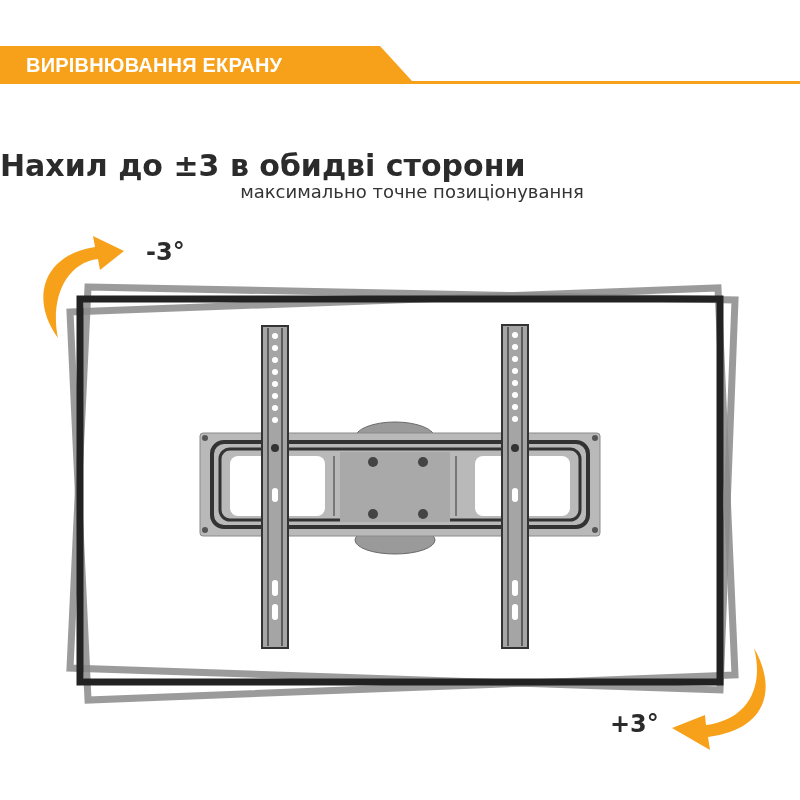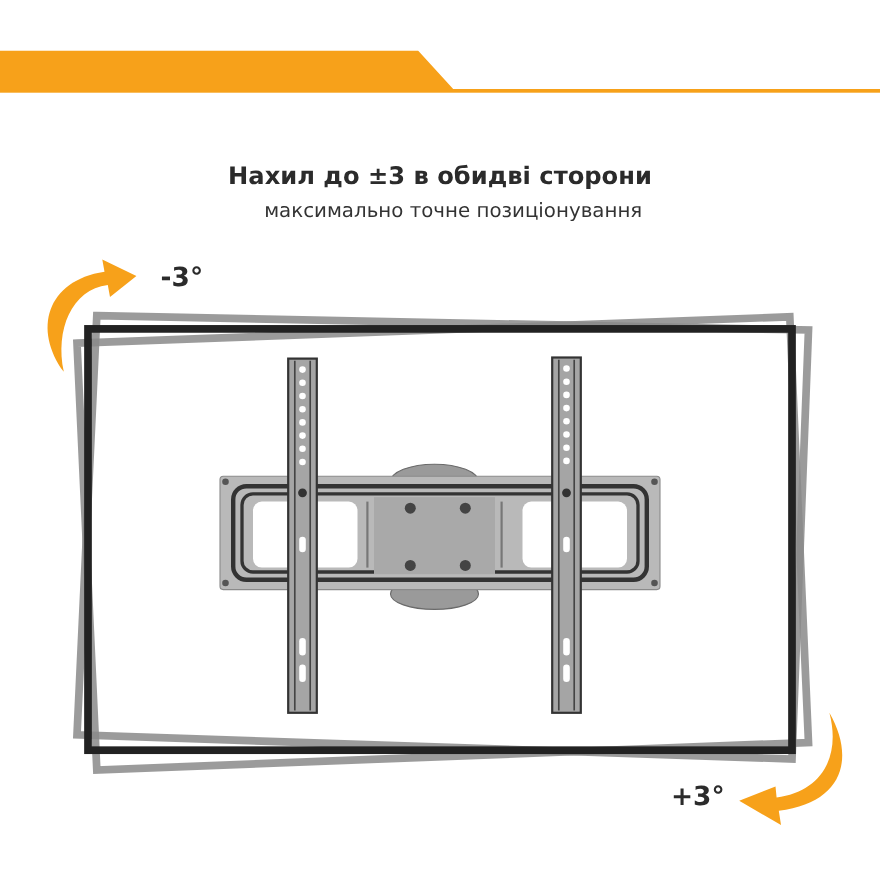--- a/index.html
+++ b/index.html
@@ -1,34 +1,35 @@
 <!DOCTYPE html>
 <html><head>
   <meta charset="utf-8">
   <style>
     html, body { margin: 0; padding: 0; }
     body { width: 800px; height: 800px; background: #ffffff; position: relative; overflow: hidden; font-family: "DejaVu Sans", sans-serif; }
     .banner { position: absolute; left: 0; top: 46px; width: 800px; height: 40px; }
     .banner svg { position: absolute; left: 0; top: 0; }
     .banner-text { position: absolute; left: 26px; top: 8px; color: #ffffff; font-weight: bold; font-size: 20px; letter-spacing: 0.2px; font-family: "Liberation Sans", sans-serif; }
-    .title { position: absolute; left: 0; width: 800px; top: 148px; text-align: center; font-weight: bold; font-size: 22px; color: #2b2b2b; font-family: "DejaVu Sans", sans-serif; }
+    .title { position: absolute; left: 0; width: 800px; top: 148px; text-align: left; font-weight: bold; font-size: 30px; color: #2b2b2b; font-family: "DejaVu Sans", sans-serif; }
     .subtitle { position: absolute; left: 12px; width: 800px; top: 181px; text-align: center; font-size: 18px; color: #333333; font-family: "DejaVu Sans", sans-serif; }
     .deg { position: absolute; font-weight: bold; font-size: 24px; color: #2b2b2b; font-family: "DejaVu Sans", sans-serif; }
     .deg-minus { left: 146px; top: 238px; }
     .deg-plus { left: 610px; top: 710px; }
     .scene { position: absolute; left: 0; top: 0; }
   </style>
 </head>
 <body>
 
 <div class="banner">
   <svg width="800" height="40" viewBox="0 0 800 40">
     <polygon points="0,0 380,0 412,35 800,35 800,38 0,38" fill="#F7A11A"></polygon>
     <rect x="0" y="35" width="800" height="3" fill="#F7A11A"></rect>
   </svg>
+  <span class="banner-text">ВИРІВНЮВАННЯ ЕКРАНУ</span>
 </div>
 
 <div class="title">Нахил до ±3 в обидві сторони</div>
 <div class="subtitle">максимально точне позиціонування</div>
 
 <svg class="scene" width="800" height="800" viewBox="0 0 800 800">
 
   <g fill="none" stroke="#8a8a8a" stroke-opacity="0.85" stroke-width="7">
     <polygon points="88,287 735,300 720,690 70,668"></polygon>
   </g>

